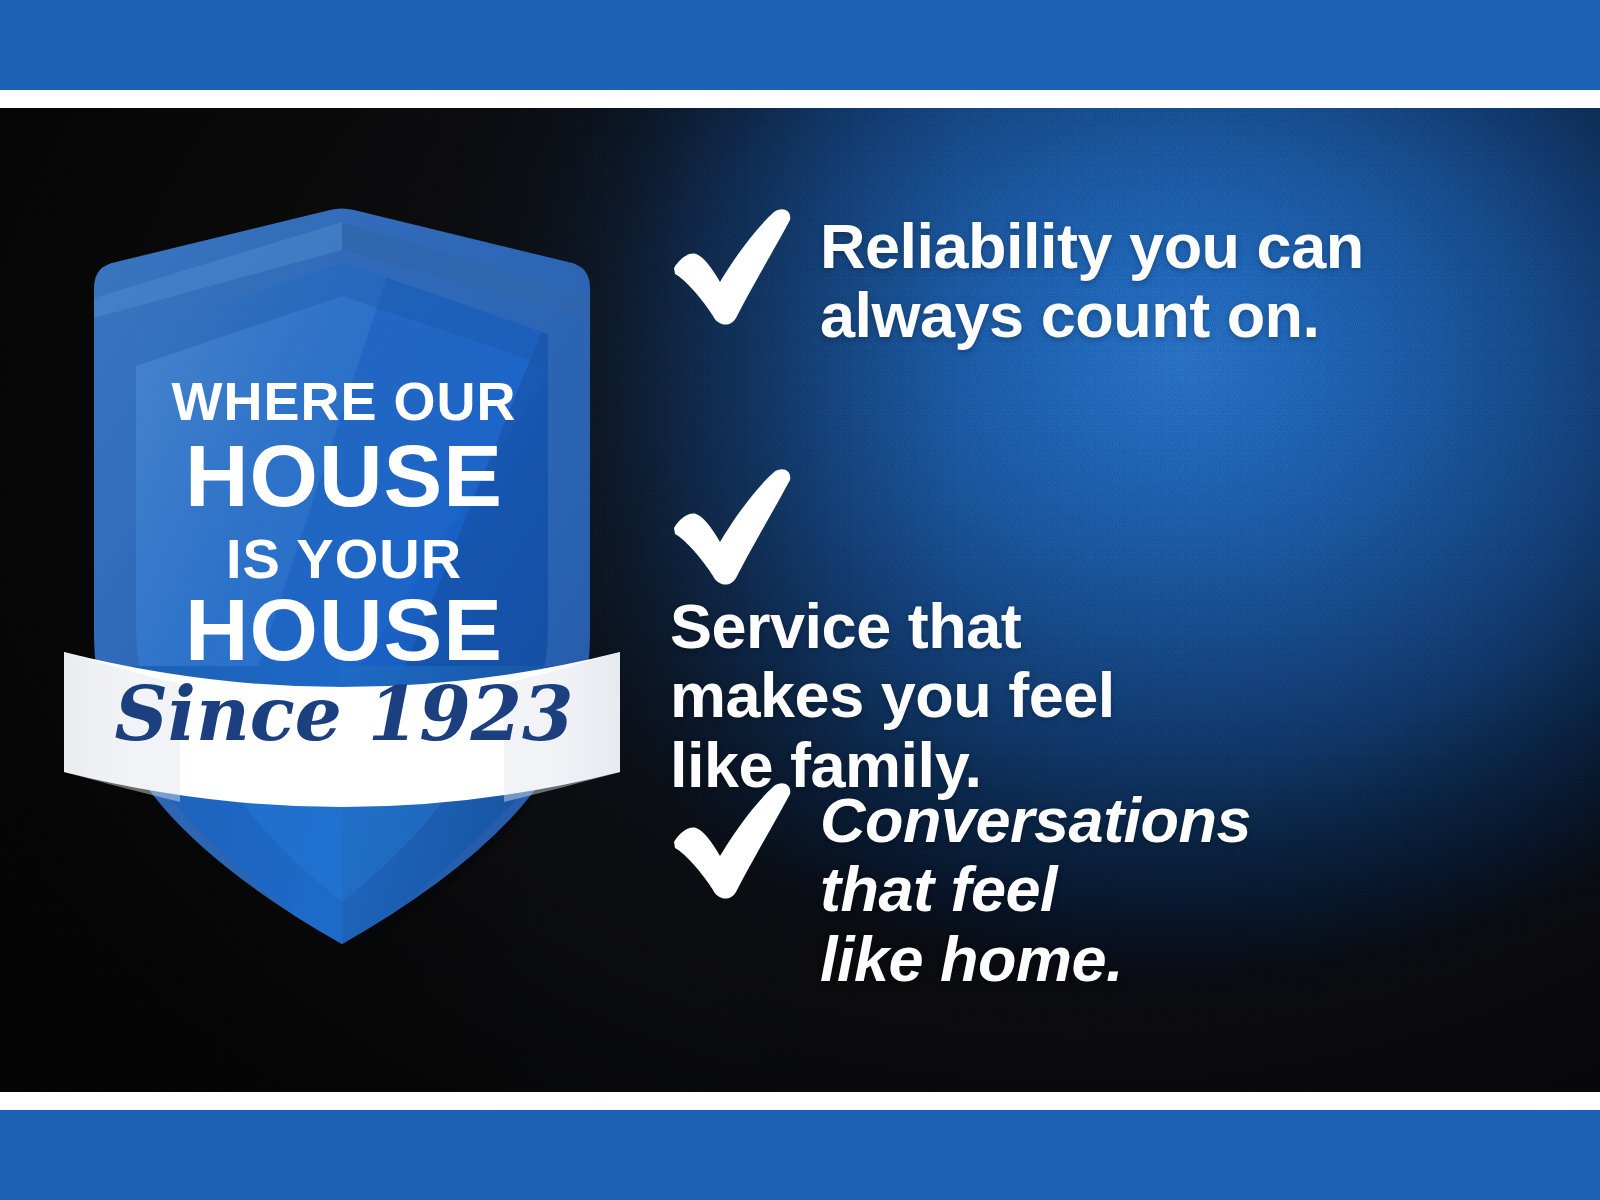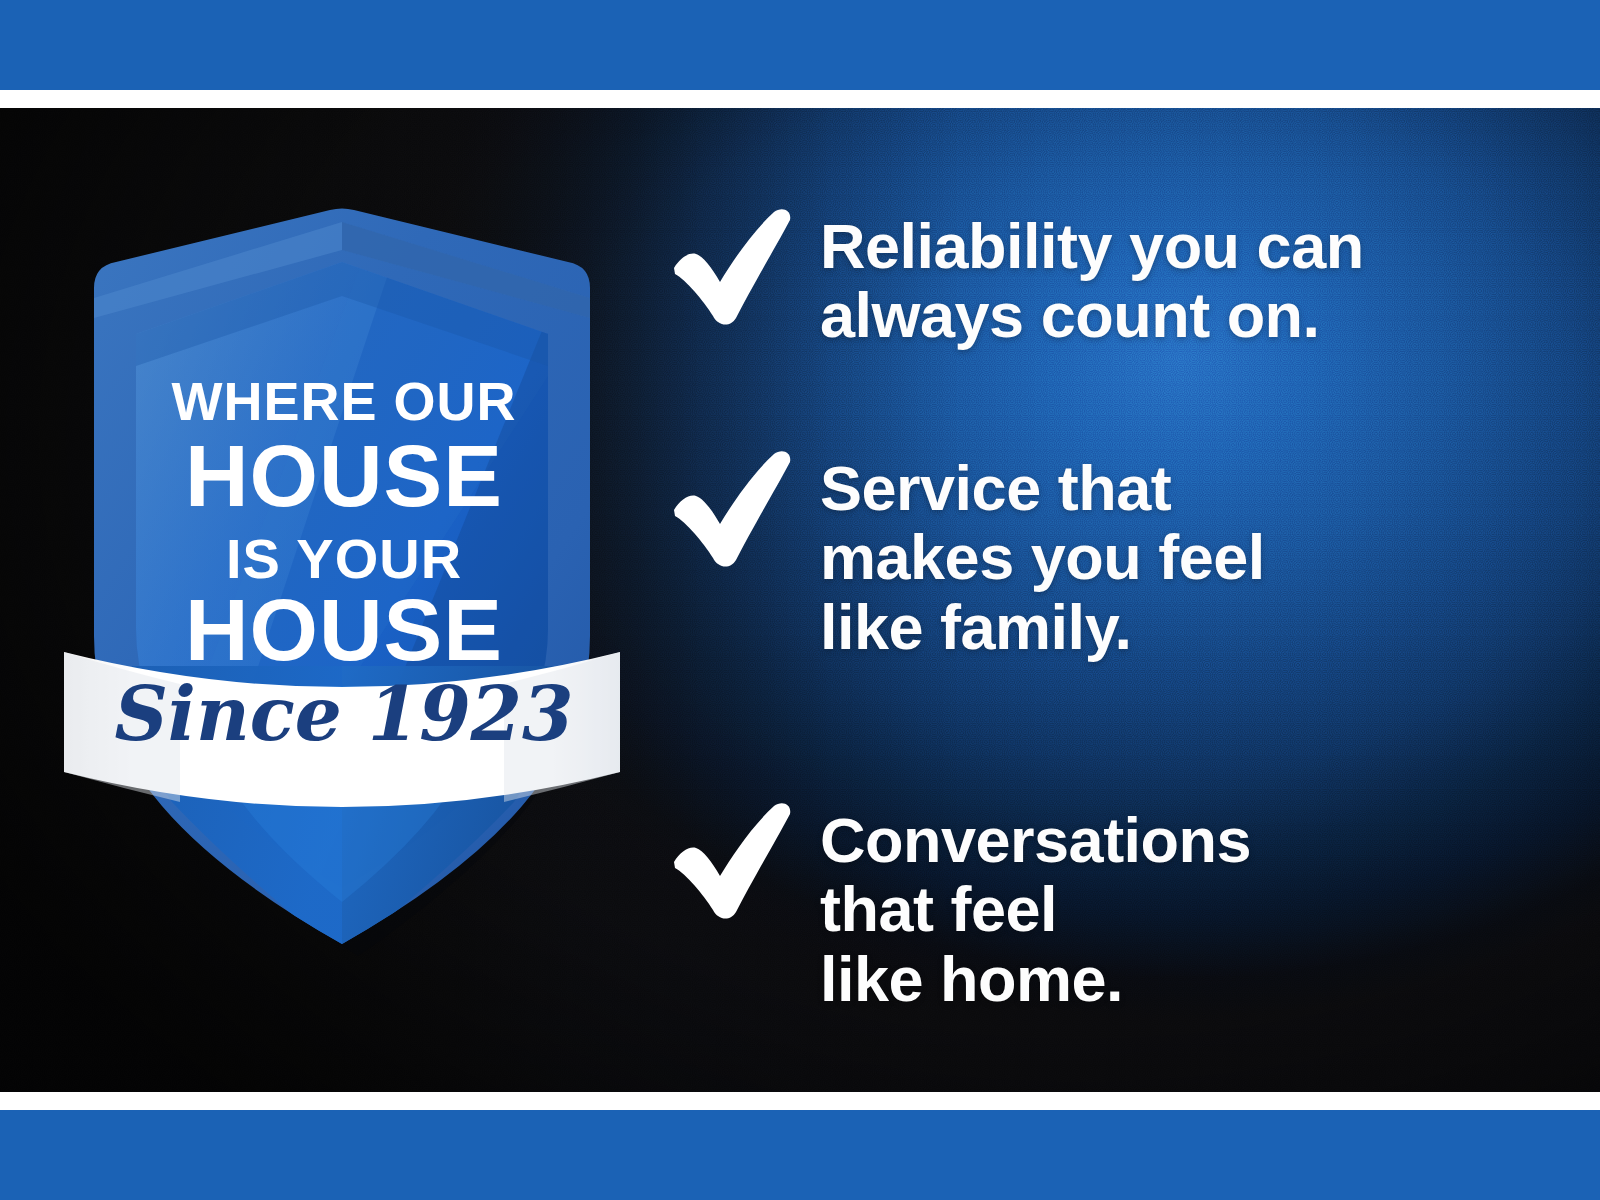--- a/index.html
+++ b/index.html
@@ -157,22 +157,22 @@
     font-weight: bold;
     font-size: 62px;
     line-height: 1.10;
     letter-spacing: -0.5px;
     white-space: pre-line;
     text-shadow: 0 2px 6px rgba(0,0,0,0.28);
     padding-top: 6px;
   }
 
   #b1 { left: 10px;  top: 98px; }
-  #b2 { left: 10px;  top: 340px; }
-  #b3 { left: 10px;  top: 692px; }
+  #b2 { left: 10px;  top: 358px; flex-direction: column; }
+  #b3 { left: 10px;  top: 672px; font-style: italic; }
 
   #b1 .txt { font-size: 63px; }
   #b2 .txt { font-size: 63px; }
   #b3 .txt { font-size: 63px; }
 </style>
 </head>
 <body>
 
 <div id="stage">
 

